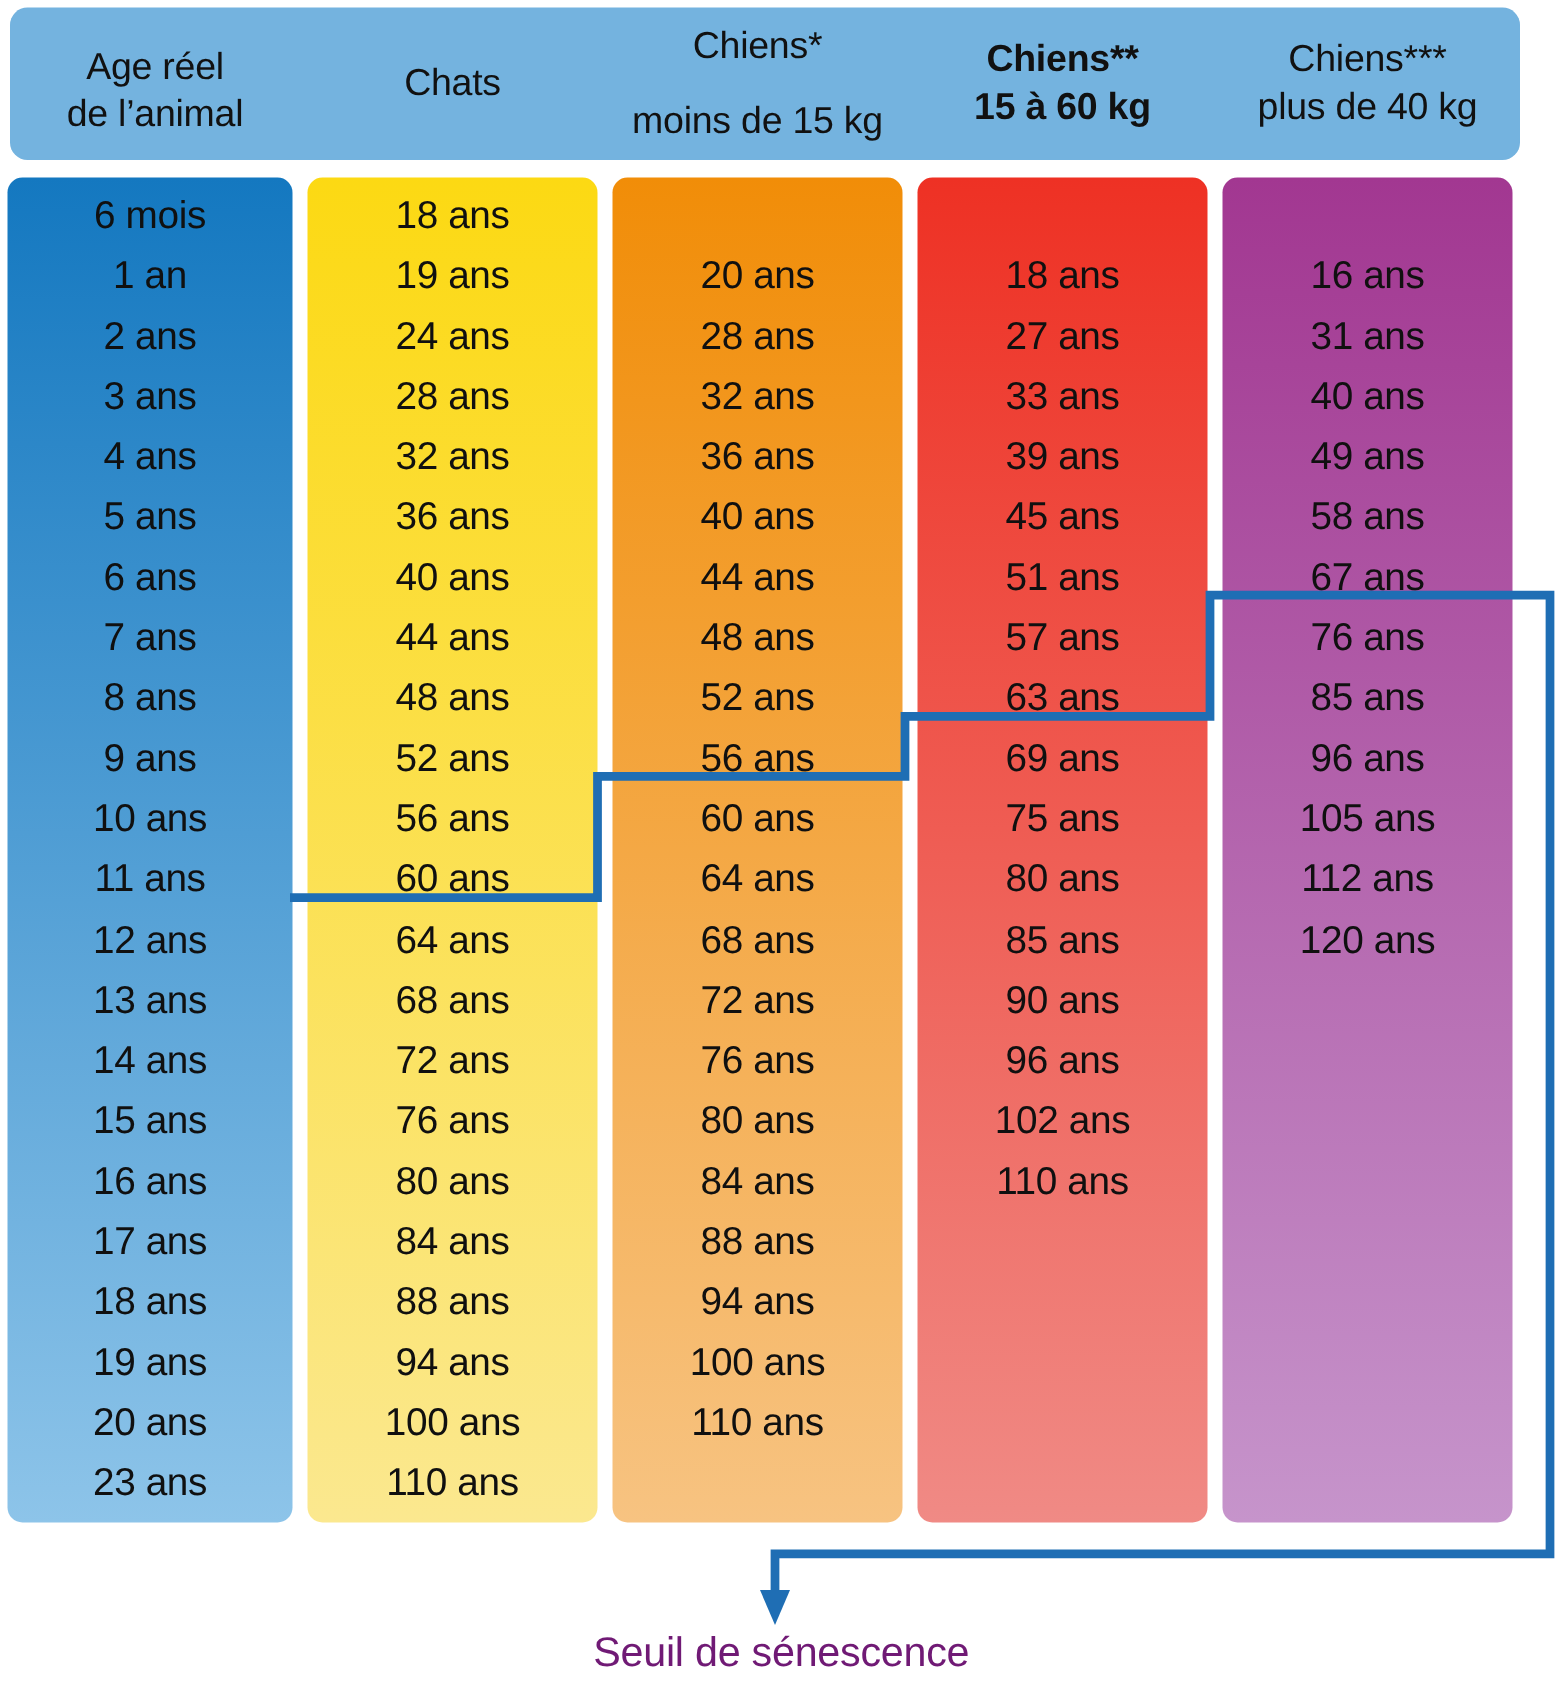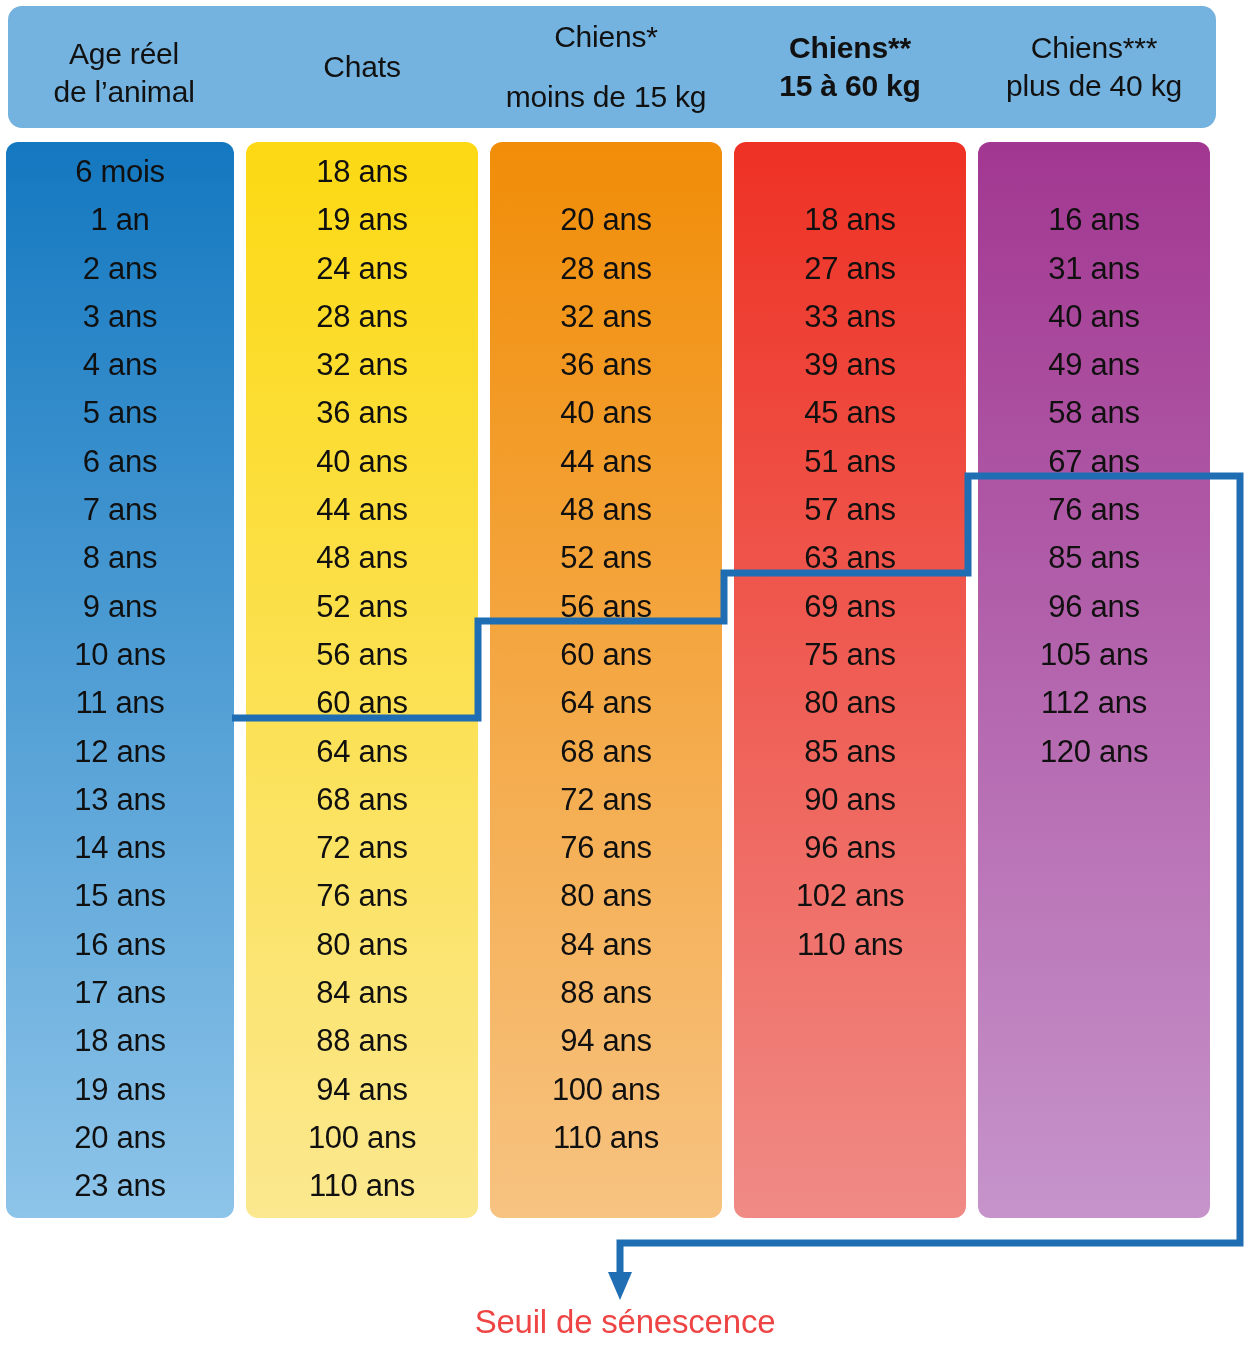--- a/index.html
+++ b/index.html
@@ -79,21 +79,21 @@
     pointer-events: none;
   }
 
   
   #senescence-label {
     position: absolute;
     left: 0;
     top: 1303px;
     width: 1250px;
     text-align: center;
-    color: #ef4444;
+    color: #701a75;
     font-size: 33px;
     letter-spacing: -0.2px;
   }
 </style>
 </head>
 <body>
 
 <div id="page">
 
   <div id="header-bar">

